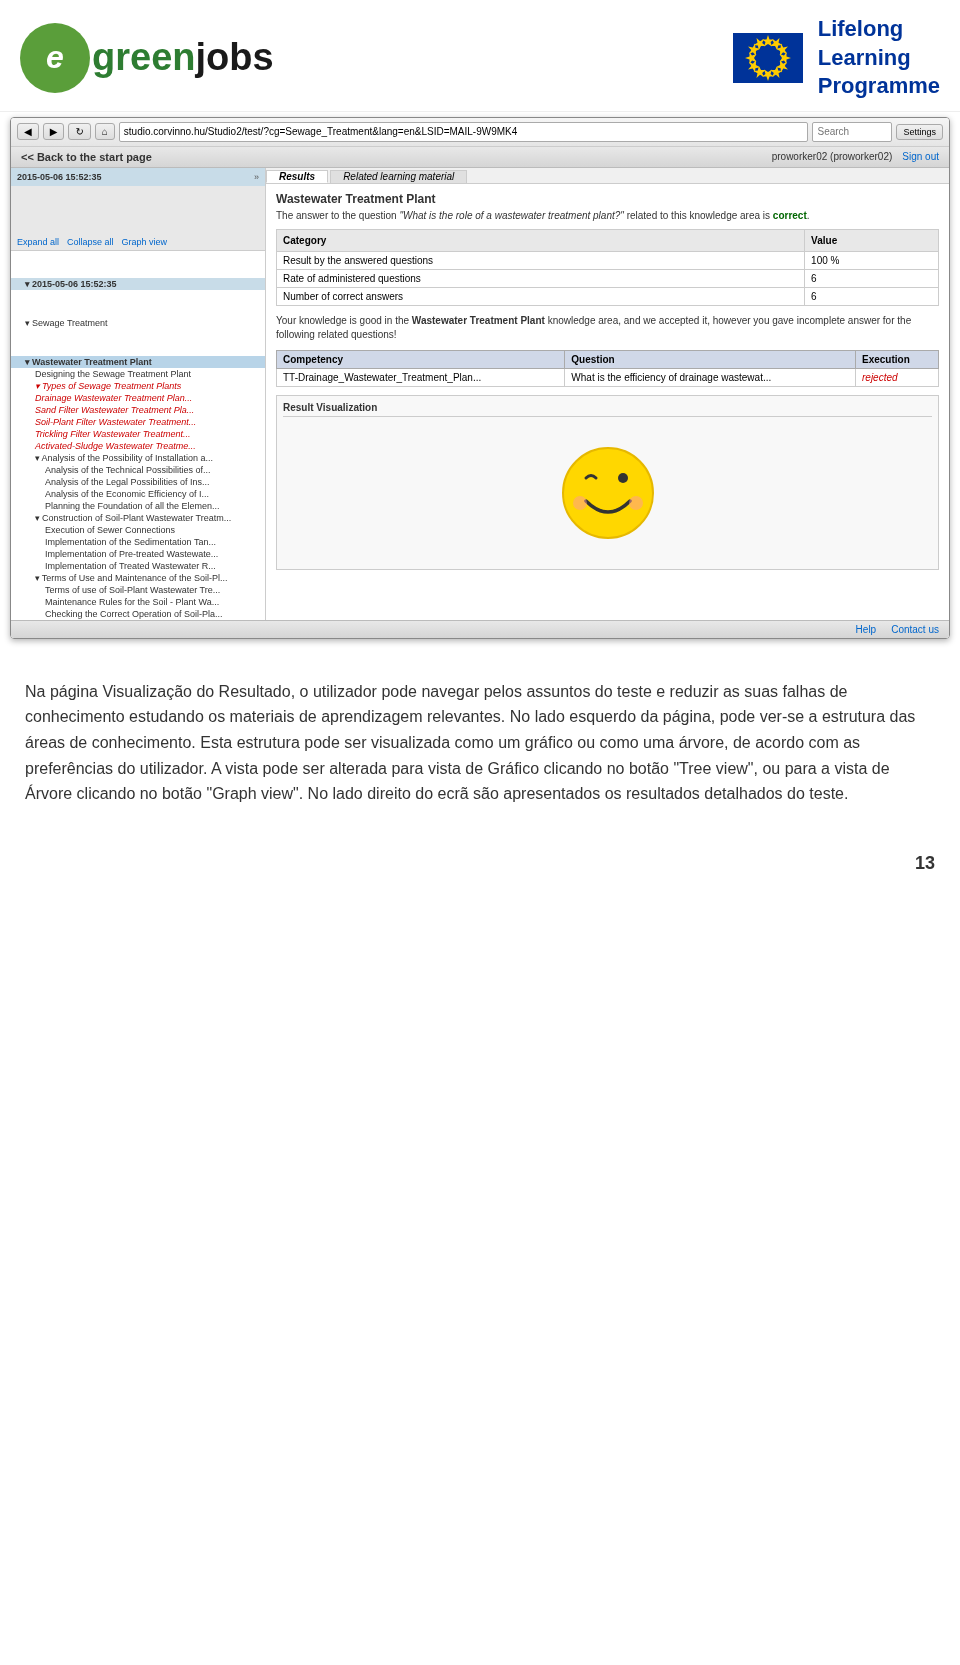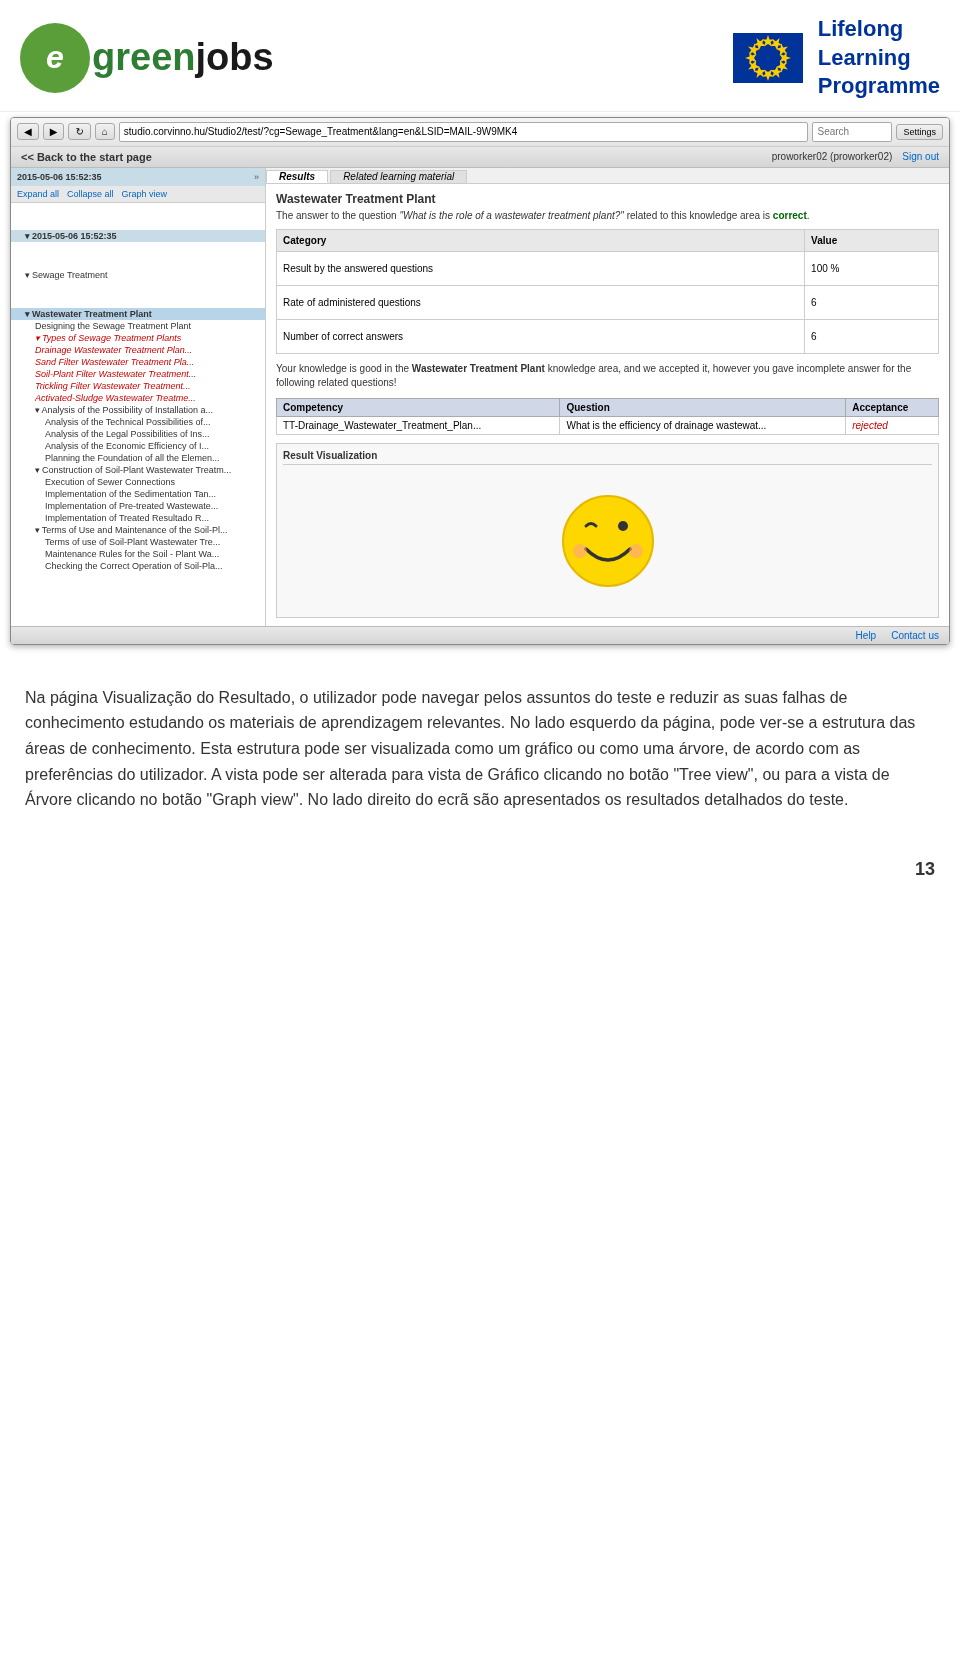--- a/index.html
+++ b/index.html
@@ -216,20 +216,21 @@
       gap: 8px;
       padding: 3px 6px;
       background: #e8e8e8;
       border-bottom: 1px solid #ccc;
       font-size: 9px;
     }
     .sidebar-ctrl-btn {
       color: #0066cc;
       cursor: pointer;
       text-decoration: none;
+      margin-top: 48px;
     }
     .tree-item {
       padding: 1px 4px;
       font-size: 9px;
       color: #333;
       cursor: pointer;
       white-space: nowrap;
       overflow: hidden;
       text-overflow: ellipsis;
     }
@@ -297,21 +298,21 @@
     }
     .result-table th {
       background: #e8e8e8;
       border: 1px solid #ccc;
       padding: 5px 6px;
       text-align: left;
       font-weight: bold;
     }
     .result-table td {
       border: 1px solid #ccc;
-      padding: 11px 6px;
+      padding: 3px 6px;
     }
 
     .result-message {
       font-size: 10px;
       color: #333;
       margin-bottom: 8px;
       line-height: 1.4;
     }
     .result-message strong {
       font-weight: bold;
@@ -485,21 +486,21 @@
         <div class="tree-item level2">Activated-Sludge Wastewater Treatme...</div>
         <div class="tree-item level2b">▾ Analysis of the Possibility of Installation a...</div>
         <div class="tree-item level3b">Analysis of the Technical Possibilities of...</div>
         <div class="tree-item level3b">Analysis of the Legal Possibilities of Ins...</div>
         <div class="tree-item level3b">Analysis of the Economic Efficiency of I...</div>
         <div class="tree-item level3b">Planning the Foundation of all the Elemen...</div>
         <div class="tree-item level2b">▾ Construction of Soil-Plant Wastewater Treatm...</div>
         <div class="tree-item level3b">Execution of Sewer Connections</div>
         <div class="tree-item level3b">Implementation of the Sedimentation Tan...</div>
         <div class="tree-item level3b">Implementation of Pre-treated Wastewate...</div>
-        <div class="tree-item level3b">Implementation of Treated Resultado R...</div>
+        <div class="tree-item level3b">Implementation of Treated Wastewater R...</div>
         <div class="tree-item level2b">▾ Terms of Use and Maintenance of the Soil-Pl...</div>
         <div class="tree-item level3b">Terms of use of Soil-Plant Wastewater Tre...</div>
         <div class="tree-item level3b">Maintenance Rules for the Soil - Plant Wa...</div>
         <div class="tree-item level3b">Checking the Correct Operation of Soil-Pla...</div>
       </div>
 
       <div class="main-content">
 
         <div class="tabs-bar">
           <div class="tab active">Results</div>
@@ -540,21 +541,21 @@
 
           <div class="result-message">
             Your knowledge is good in the <strong>Wastewater Treatment Plant</strong> knowledge area, and we accepted it, however you gave incomplete answer for the following related questions!
           </div>
 
           <table class="competency-table">
             <thead>
               <tr>
                 <th>Competency</th>
                 <th>Question</th>
-                <th>Acceptance</th>
+                <th>Execution</th>
               </tr>
             </thead>
             <tbody>
               <tr>
                 <td>TT-Drainage_Wastewater_Treatment_Plan...</td>
                 <td>What is the efficiency of drainage wastewat...</td>
                 <td class="rejected">rejected</td>
               </tr>
             </tbody>
           </table>

